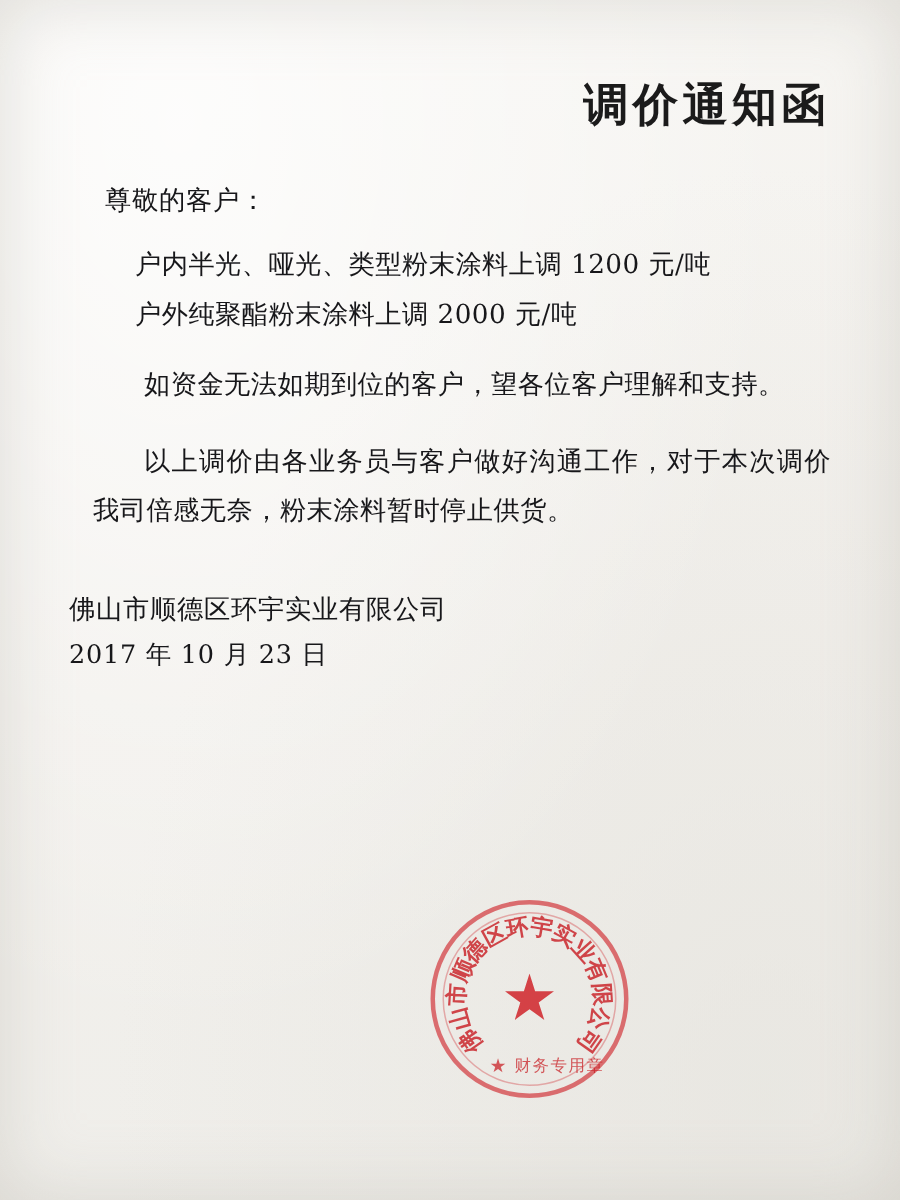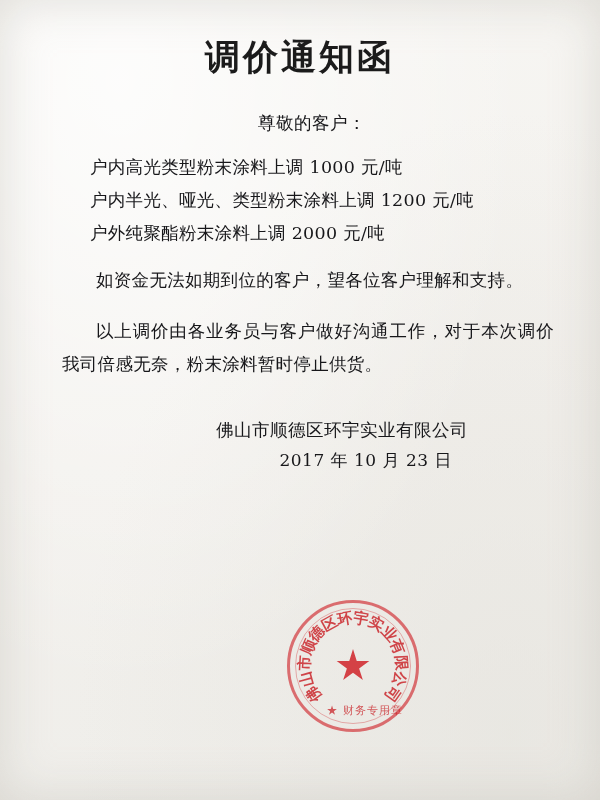--- a/index.html
+++ b/index.html
@@ -30,35 +30,34 @@
   .doc {
     position: absolute;
     left: 0;
     top: 0;
     width: 600px;
     height: 800px;
     box-sizing: border-box;
     padding: 18px 46px 0 46px;
   }
   .title {
-    text-align: center;
-    font-family: "DejaVu Serif", serif;
-    font-size: 35px;
+    text-align: right;
+    font-family: "DejaVu Serif", serif;
+    font-size: 30px;
     font-weight: bold;
     letter-spacing: 3px;
     color: #1b1b1b;
-    margin: 16px 0 30px 0;
+    margin: 32px 0 30px 0;
   }
   .salutation {
     font-family: "DejaVu Serif", serif;
     font-size: 17.5px;
     color: #17171a;
     margin: 16px 0 9px 24px;
     letter-spacing: 0.5px;
-    text-align: center;
   }
   .para {
     font-family: "DejaVu Serif", serif;
     font-size: 17.5px;
     line-height: 33px;
     color: #17171a;
     margin: 0 0 0 16px;
     text-align: justify;
     letter-spacing: 0.3px;
   }
@@ -72,21 +71,20 @@
     font-family: "DejaVu Serif", serif;
     font-size: 17.5px;
     line-height: 33px;
     color: #17171a;
     letter-spacing: 0.3px;
     white-space: nowrap;
   }
   .gap-md { height: 18px; }
   .signature {
     margin: 34px 0 12px 0;
-    text-align: right;
     padding-right: 86px;
   }
   .sign-company {
     font-family: "DejaVu Serif", serif;
     font-size: 17.5px;
     color: #17171a;
     letter-spacing: 0.5px;
     line-height: 30px;
   }
   .sign-date {
@@ -168,21 +166,20 @@
   <div class="paper-tint"></div>
 
   <div class="doc">
 
     <div class="title">调价通知函</div>
 
     <div class="salutation">尊敬的客户：</div>
 
 
     <div class="price-list">
-      <div class="price-line">户内高光类型粉末涂料上调 1000 元/吨</div>
       <div class="price-line">户内半光、哑光、类型粉末涂料上调 1200 元/吨</div>
       <div class="price-line">户外纯聚酯粉末涂料上调 2000 元/吨</div>
     </div>
 
     <div class="para indent">如资金无法如期到位的客户，望各位客户理解和支持。</div>
 
     <div class="gap-md"></div>
 
     <div class="para indent">以上调价由各业务员与客户做好沟通工作，对于本次调价我司倍感无奈，粉末涂料暂时停止供货。</div>
 

